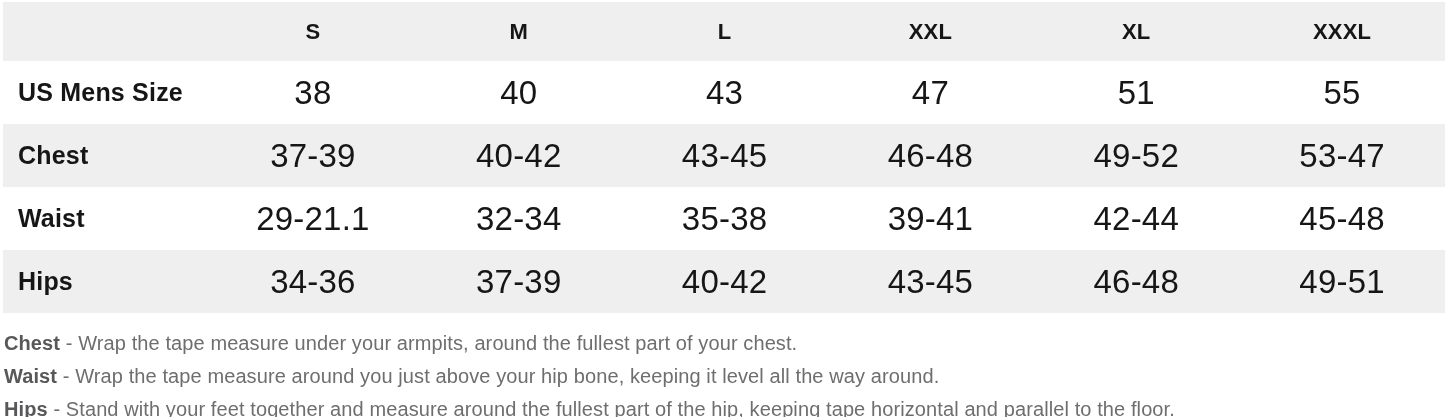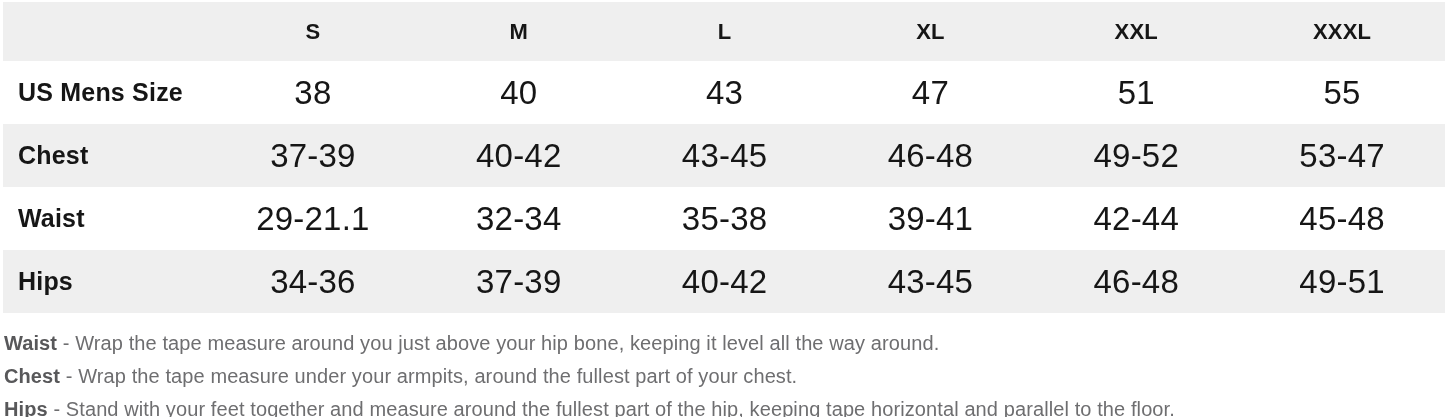--- a/index.html
+++ b/index.html
@@ -52,22 +52,22 @@
 
 <div>
 
   <div class="size-table">
 
     <div class="trow header">
       <div class="cell label"></div>
       <div class="cell">S</div>
       <div class="cell">M</div>
       <div class="cell">L</div>
+      <div class="cell">XXL</div>
       <div class="cell">XL</div>
-      <div class="cell">XXL</div>
       <div class="cell">XXXL</div>
     </div>
 
     <div class="trow white">
       <div class="cell label">US Mens Size</div>
       <div class="cell">38</div>
       <div class="cell">40</div>
       <div class="cell">43</div>
       <div class="cell">47</div>
       <div class="cell">51</div>
@@ -100,18 +100,18 @@
       <div class="cell">37-39</div>
       <div class="cell">40-42</div>
       <div class="cell">43-45</div>
       <div class="cell">46-48</div>
       <div class="cell">49-51</div>
     </div>
 
   </div>
 
   <div class="notes">
+    <p class="note"><strong>Chest</strong><span> - </span><span>Wrap the tape measure under your armpits, around the fullest part of your chest.</span></p>
     <p class="note"><strong>Waist</strong><span> - </span><span>Wrap the tape measure around you just above your hip bone, keeping it level all the way around.</span></p>
-    <p class="note"><strong>Chest</strong><span> - </span><span>Wrap the tape measure under your armpits, around the fullest part of your chest.</span></p>
     <p class="note"><strong>Hips</strong><span> - </span><span>Stand with your feet together and measure around the fullest part of the hip, keeping tape horizontal and parallel to the floor.</span></p>
   </div>
 
 </div>
 
 </body></html>

